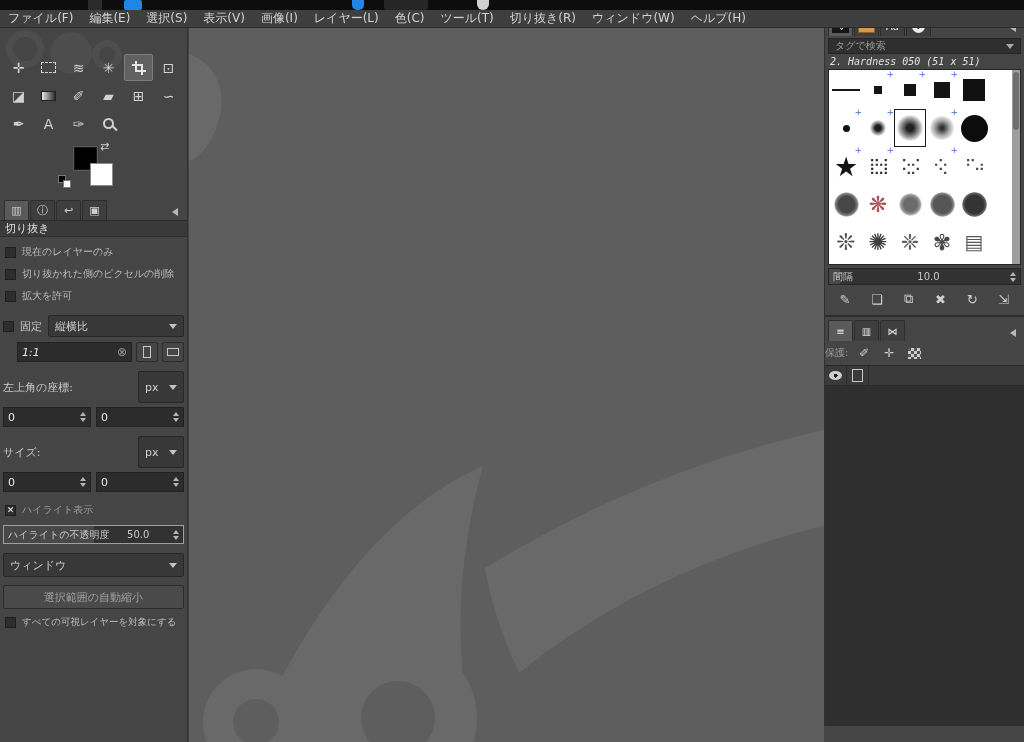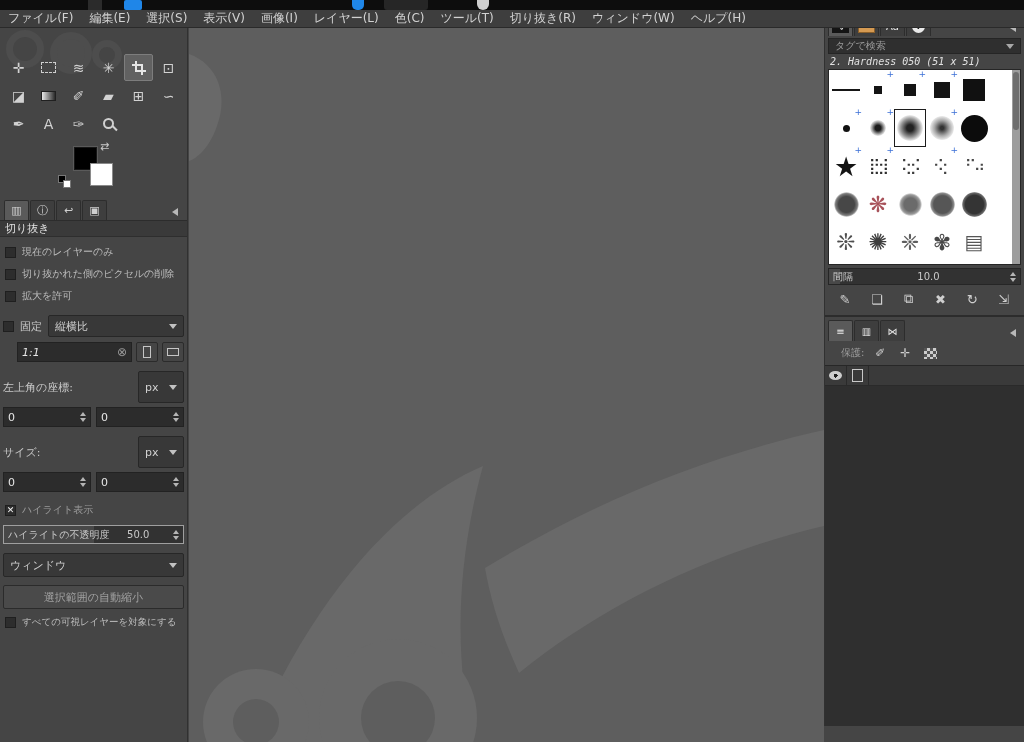--- a/index.html
+++ b/index.html
@@ -168,21 +168,21 @@
 
 .ldock{border-top:2px solid #2c2c2c;margin-top:4px;flex:1;display:flex;flex-direction:column}
 .moderow{display:flex;align-items:center;gap:4px;background:#3b3b3b;padding:4px 4px;font-size:11px}
 .modelabel{color:#8f8f8f}
 .modecombo{flex:1;height:20px;justify-content:flex-end}
 .modecombo .chev{margin-left:6px}
 .mbtn{width:24px;height:20px;background:#4c4c4c;border:1px solid #2b2b2b;border-radius:3px;color:#cfcfcf;
   font-size:12px;display:flex;align-items:center;justify-content:center;flex:none}
 .mchev{width:0;height:0;border-left:4px solid transparent;border-right:4px solid transparent;border-top:5px solid #c2c2c2}
 .oprow{background:#3b3b3b;padding:2px 4px 4px 4px}
-.lockrow{display:flex;align-items:center;gap:7px;padding:4px 16px;font-size:10px;color:#9b9b9b}
+.lockrow{display:flex;align-items:center;gap:7px;padding:4px 0;font-size:10px;color:#9b9b9b}
 .lockbtn{width:18px;height:16px;display:flex;align-items:center;justify-content:center;color:#cfcfcf;font-size:12px}
 .checker{width:13px;height:11px;background-color:#555;
   background-image:linear-gradient(45deg,#ccc 25%,transparent 25%,transparent 75%,#ccc 75%),
                    linear-gradient(45deg,#ccc 25%,transparent 25%,transparent 75%,#ccc 75%);
   background-size:6px 6px;background-position:0 0,3px 3px}
 .layerlist{flex:1;background:#2f2f2f;border-top:1px solid #272727}
 .lrow{height:20px;display:flex;background:#3a3a3a;border-bottom:1px solid #2a2a2a}
 .lcell{width:22px;border-right:1px solid #2a2a2a;display:flex;align-items:center;justify-content:center}
 .eye{width:13px;height:9px;border-radius:50%;background:radial-gradient(circle,#1e1e1e 0 2px,#cdcdcd 2px)}
 .frameic{width:11px;height:13px;border:1px solid #c9c9c9}

